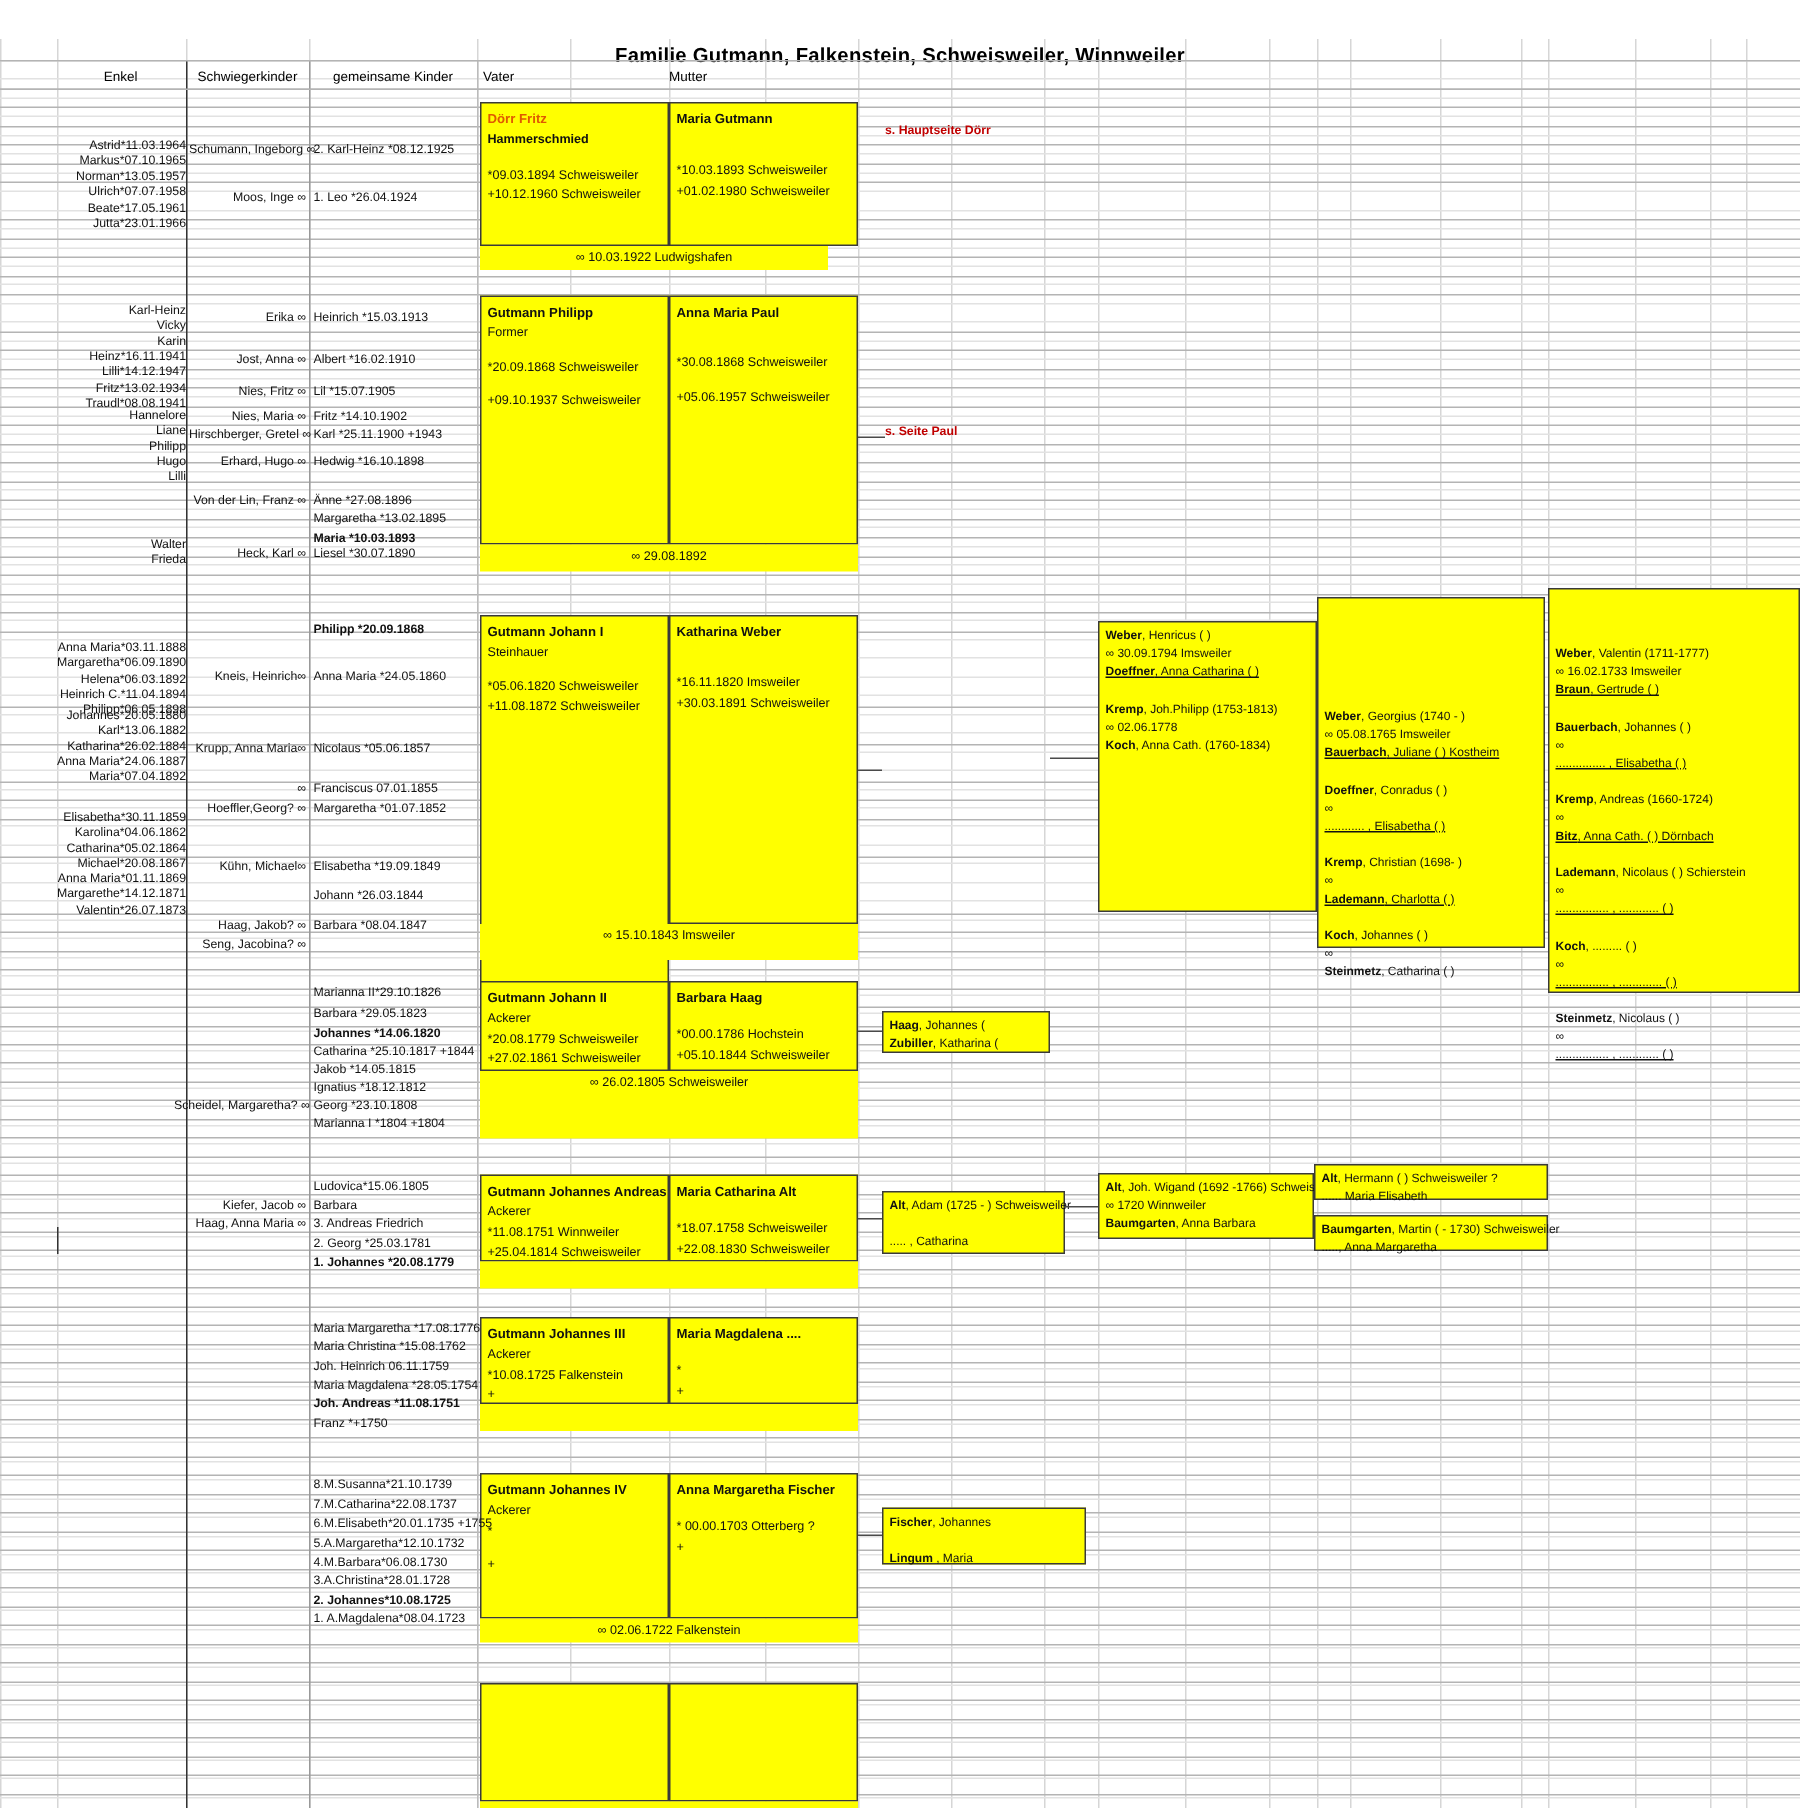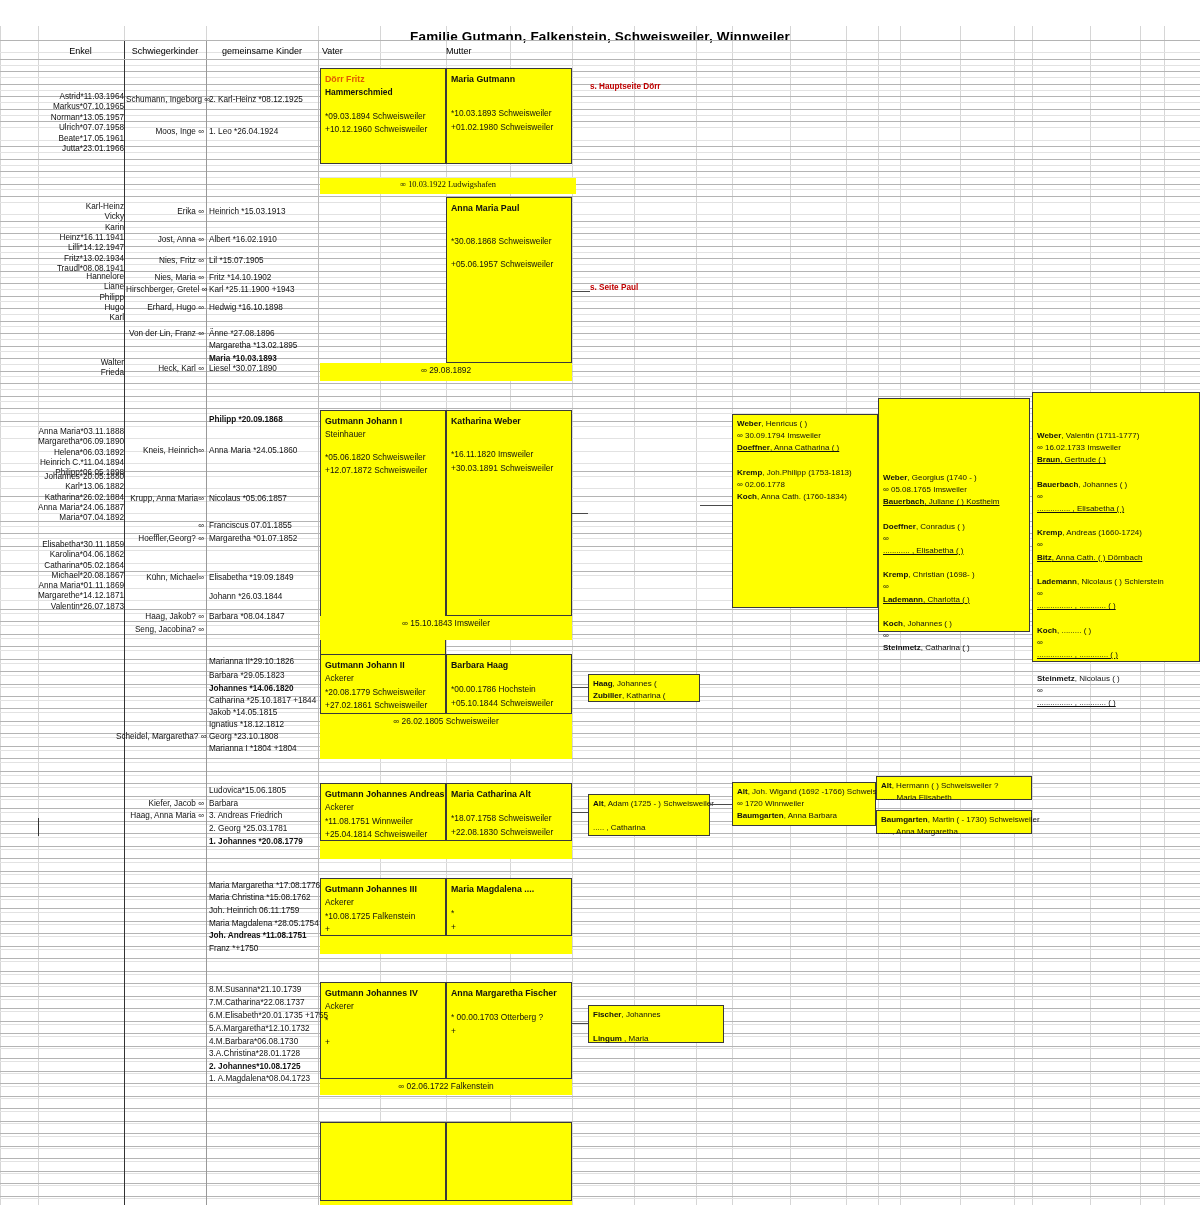--- a/index.html
+++ b/index.html
@@ -280,21 +280,21 @@
   </div>
   <div class="ybox" style="left:446px;top:42px;width:126px;height:96px;">
     <div class="pad">
       <div class="ytxt head">Maria Gutmann</div>
       <div class="ytxt" style="height:11px;">&nbsp;</div>
       <div class="ytxt" style="height:10px;">&nbsp;</div>
       <div class="ytxt">*10.03.1893  Schweisweiler</div>
       <div class="ytxt">+01.02.1980  Schweisweiler</div>
     </div>
   </div>
-  <div class="marr" style="left:320px;top:152px;width:256px;height:16px;font-family:Liberation Serif, serif;">
+  <div class="marr" style="left:320px;top:138px;width:232px;height:16px;">
     <span>∞ 10.03.1922 Ludwigshafen</span>
   </div>
 
   <div class="cell r" style="left:38px;top:66px;width:86px;">
     <div class="ln">Astrid*11.03.1964</div>
     <div class="ln">Markus*07.10.1965</div>
   </div>
   <div class="cell r" style="left:38px;top:87px;width:86px;">
     <div class="ln">Norman*13.05.1957</div>
     <div class="ln">Ulrich*07.07.1958</div>
@@ -302,20 +302,30 @@
     <div class="ln">Jutta*23.01.1966</div>
   </div>
 
   <div class="cell r" style="left:126px;top:69px;width:78px;">Schumann, Ingeborg ∞</div>
   <div class="cell r" style="left:126px;top:101px;width:78px;">Moos, Inge ∞</div>
   <div class="cell" style="left:209px;top:69px;">2. Karl-Heinz *08.12.1925</div>
   <div class="cell" style="left:209px;top:101px;">1. Leo *26.04.1924</div>
 
   <div class="rednote" style="left:590px;top:56px;">s. Hauptseite Dörr</div>
 
+  <div class="ybox" style="left:320px;top:171px;width:126px;height:166px;">
+    <div class="pad">
+      <div class="ytxt head">Gutmann Philipp</div>
+      <div class="ytxt">Former</div>
+      <div class="ytxt" style="height:9px;">&nbsp;</div>
+      <div class="ytxt">*20.09.1868  Schweisweiler</div>
+      <div class="ytxt" style="height:9px;">&nbsp;</div>
+      <div class="ytxt">+09.10.1937  Schweisweiler</div>
+    </div>
+  </div>
   <div class="ybox" style="left:446px;top:171px;width:126px;height:166px;">
     <div class="pad">
       <div class="ytxt head">Anna Maria Paul</div>
       <div class="ytxt" style="height:11px;">&nbsp;</div>
       <div class="ytxt" style="height:9px;">&nbsp;</div>
       <div class="ytxt">*30.08.1868  Schweisweiler</div>
       <div class="ytxt" style="height:9px;">&nbsp;</div>
       <div class="ytxt">+05.06.1957  Schweisweiler</div>
     </div>
   </div>
@@ -334,21 +344,21 @@
   </div>
   <div class="cell r" style="left:38px;top:228px;width:86px;">
     <div class="ln">Fritz*13.02.1934</div>
     <div class="ln">Traudl*08.08.1941</div>
   </div>
   <div class="cell r" style="left:38px;top:246px;width:86px;">
     <div class="ln">Hannelore</div>
     <div class="ln">Liane</div>
     <div class="ln">Philipp</div>
     <div class="ln">Hugo</div>
-    <div class="ln">Karl</div>
+    <div class="ln">Lilli</div>
   </div>
   <div class="cell r" style="left:38px;top:332px;width:86px;">
     <div class="ln">Walter</div>
     <div class="ln">Frieda</div>
   </div>
 
   <div class="cell r" style="left:126px;top:181px;width:78px;">Erika ∞</div>
   <div class="cell r" style="left:126px;top:209px;width:78px;">Jost, Anna ∞</div>
   <div class="cell r" style="left:126px;top:230px;width:78px;">Nies, Fritz ∞</div>
   <div class="cell r" style="left:126px;top:247px;width:78px;">Nies, Maria ∞</div>
@@ -370,21 +380,21 @@
 
   <div class="rednote" style="left:590px;top:257px;">s. Seite Paul</div>
   <div class="connector" style="left:572px;top:265px;width:18px;height:1px;"></div>
 
   <div class="ybox" style="left:320px;top:384px;width:126px;height:258px;">
     <div class="pad">
       <div class="ytxt head">Gutmann Johann I</div>
       <div class="ytxt">Steinhauer</div>
       <div class="ytxt" style="height:9px;">&nbsp;</div>
       <div class="ytxt">*05.06.1820  Schweisweiler</div>
-      <div class="ytxt">+12.07.1872  Schweisweiler</div>
+      <div class="ytxt">+11.08.1872  Schweisweiler</div>
     </div>
   </div>
   <div class="ybox" style="left:446px;top:384px;width:126px;height:206px;">
     <div class="pad">
       <div class="ytxt head">Katharina Weber</div>
       <div class="ytxt" style="height:11px;">&nbsp;</div>
       <div class="ytxt" style="height:9px;">&nbsp;</div>
       <div class="ytxt">*16.11.1820  Imsweiler</div>
       <div class="ytxt">+30.03.1891  Schweisweiler</div>
     </div>

